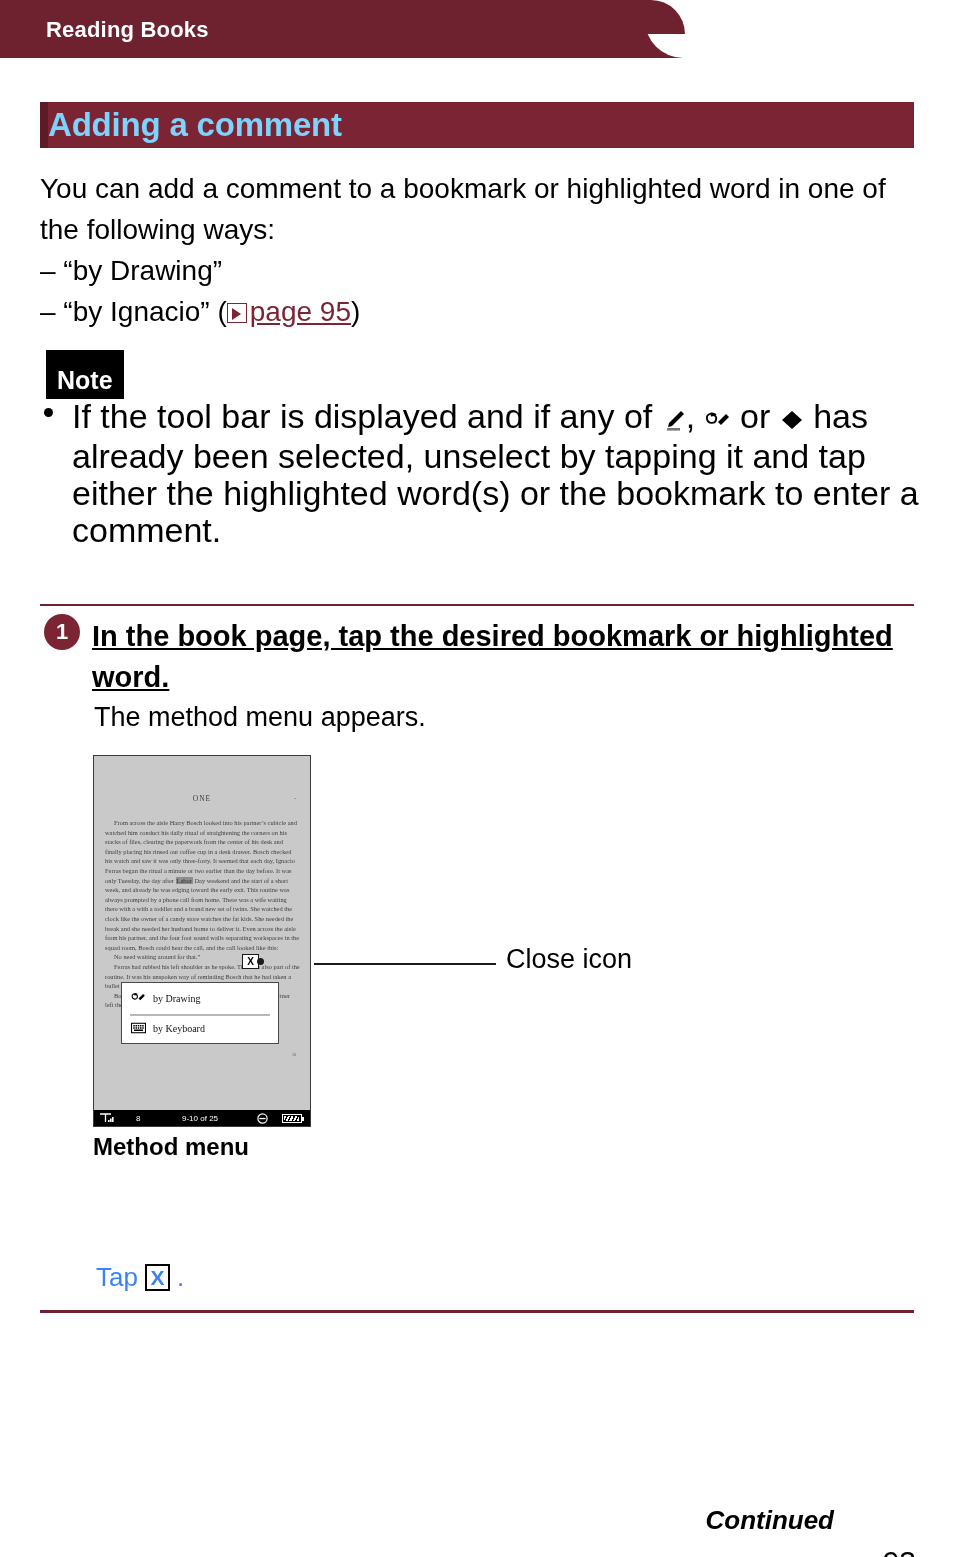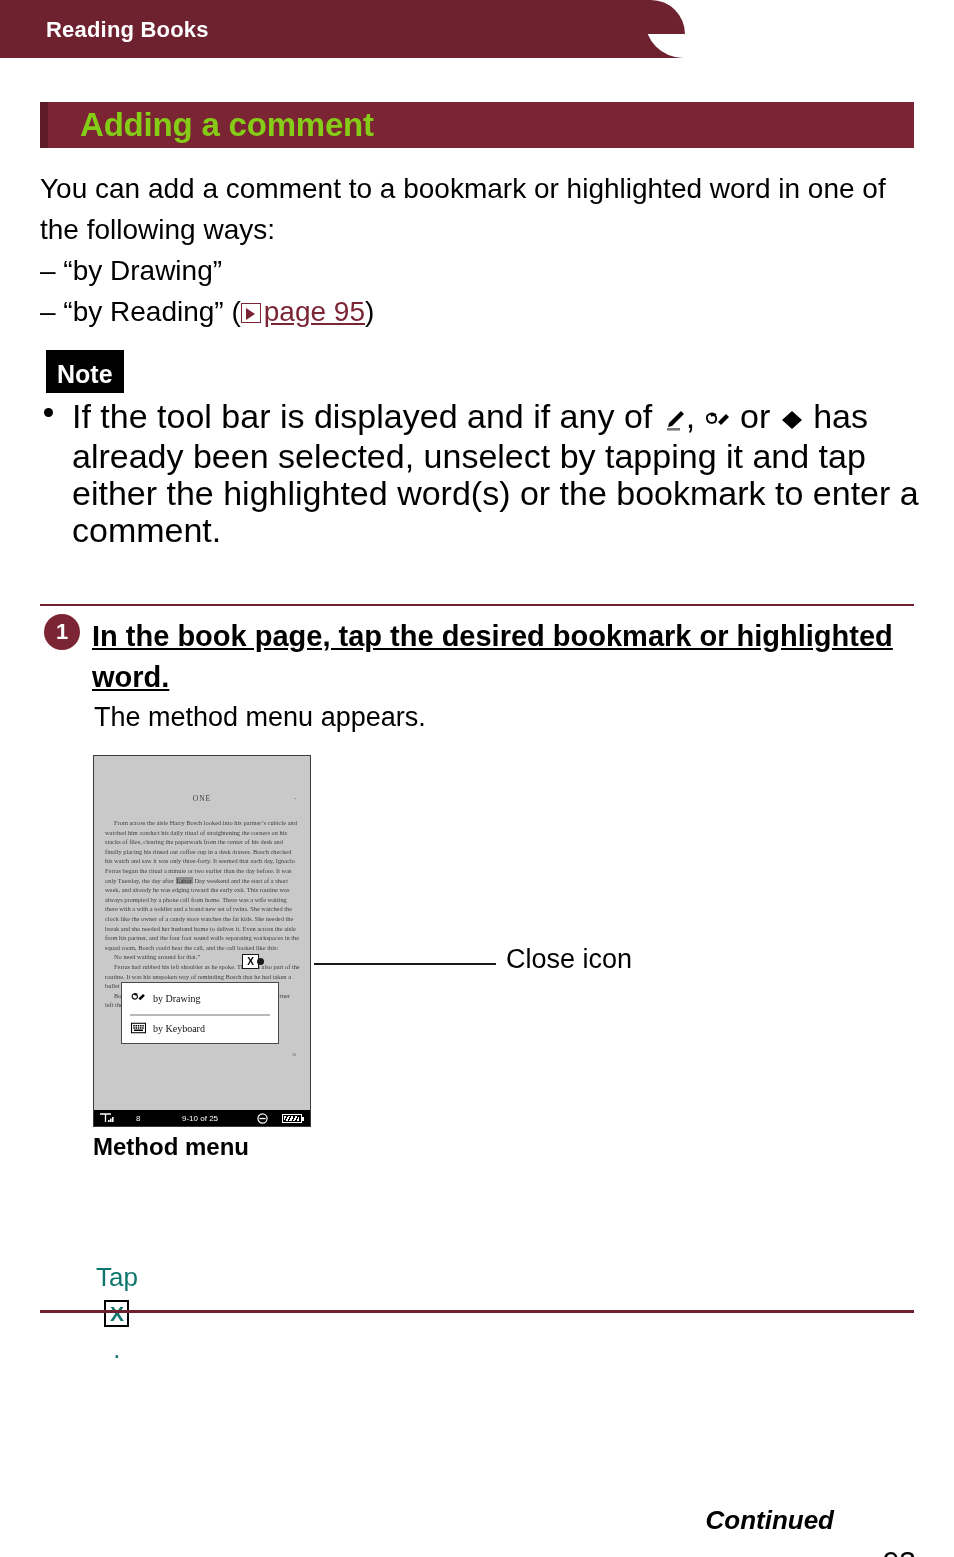--- a/index.html
+++ b/index.html
@@ -60,24 +60,24 @@
     left: 40px;
     top: 102px;
     width: 874px;
     height: 46px;
     background: #7b2433;
     border-left: 8px solid #5d1b27;
     display: flex;
     align-items: center;
   }
   .title-bar-text {
-    color: #84cc16;
+    color: #7dd3fc;
     font-size: 33px;
     font-weight: bold;
-    padding-left: 32px;
+    padding-left: 0;
     letter-spacing: -0.2px;
   }
 
   
   .intro {
     position: absolute;
     left: 40px;
     top: 168px;
     width: 880px;
     font-size: 28px;
@@ -112,21 +112,21 @@
 
   
   .note-badge {
     position: absolute;
     left: 46px;
     top: 350px;
     background: #000000;
     color: #ffffff;
     font-size: 25px;
     font-weight: bold;
-    padding: 10px 11px 4px 11px;
+    padding: 16px 11px 4px 11px;
     line-height: 1.15;
   }
   .note-body {
     position: absolute;
     left: 44px;
     top: 398px;
     width: 876px;
     font-size: 34px;
     line-height: 37px;
     color: #000000;
@@ -402,25 +402,24 @@
     font-size: 27px;
     font-weight: bold;
     letter-spacing: 0.3px;
     color: #000000;
   }
   .close-sub {
     position: absolute;
     left: 96px;
     top: 1262px;
     font-size: 26px;
-    color: #0f766e;
+    color: #3b82f6;
     display: flex;
     align-items: center;
     gap: 7px;
-    flex-direction: column;
   }
   .x-box {
     display: inline-flex;
     align-items: center;
     justify-content: center;
     width: 25px;
     height: 27px;
     border: 2px solid #000;
     font-size: 21px;
     font-weight: bold;
@@ -457,21 +456,21 @@
   </div>
 
   <div class="title-bar">
     <span class="title-bar-text">Adding a comment</span>
   </div>
 
   <div class="intro">
     <span>You can add a comment to a bookmark or highlighted word in one of the following ways:</span>
     <span class="dash-line">– “by Drawing”</span>
     <span class="dash-line">
-      <span>– “by Reading” (</span><span class="ref-arrow-box"></span><a class="ref-link" href="#">page 95</a><span>)</span>
+      <span>– “by Ignacio” (</span><span class="ref-arrow-box"></span><a class="ref-link" href="#">page 95</a><span>)</span>
     </span>
   </div>
 
   <div class="note-badge">Note</div>
   <div class="note-body">
     <span class="note-bullet"></span>
     <span class="note-text"><span>If the tool bar is displayed and if any of </span><span class="icon-inline"><svg width="24" height="22" viewBox="0 0 24 22">
             <path d="M19 2 L22 5 L10 17 L6 18 L7 14 Z" fill="#000"></path>
             <rect x="5" y="19" width="13" height="2.6" fill="#777"></rect>
           </svg></span><span>, </span><span class="icon-inline"><svg width="26" height="20" viewBox="0 0 26 20">

